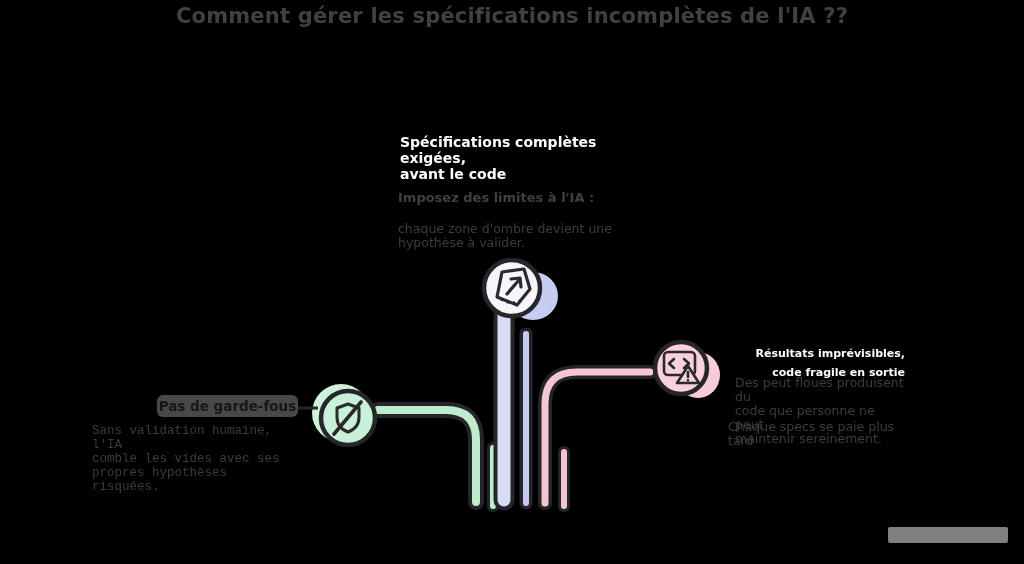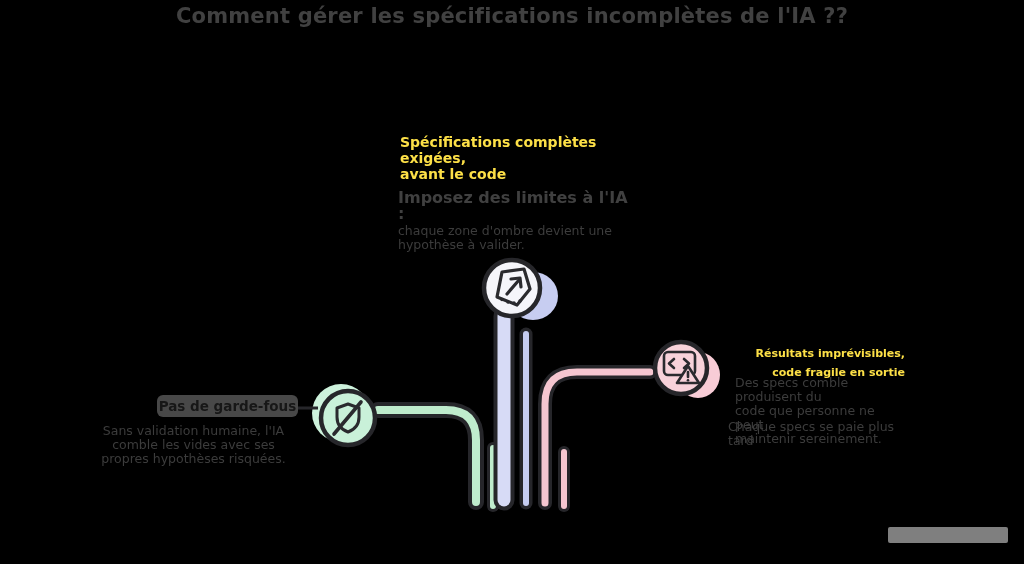--- a/index.html
+++ b/index.html
@@ -5,31 +5,31 @@
   html,body{margin:0;padding:0;background:#000;}
   #canvas{
     position:relative;width:1024px;height:564px;background:#000000;
     font-family:"DejaVu Sans","Liberation Sans",sans-serif;overflow:hidden;
   }
   .abs{position:absolute;}
   #title{
     left:0;top:4px;width:1024px;text-align:center;
     font-size:21px;font-weight:bold;color:#414141;letter-spacing:.2px;
   }
-  .h-line{font-size:14px;font-weight:bold;color:#fde047;line-height:16px;}
+  .h-line{font-size:14px;font-weight:bold;color:#ffffff;line-height:16px;}
   .b-line{font-size:12.5px;color:#3c3c3c;line-height:14px;}
   #center-heading{left:400px;top:134px;width:240px;}
   #center-body{left:398px;top:190px;width:240px;}
-  #center-body .lead{font-size:16px;font-weight:bold;color:#404040;line-height:16px;margin-bottom:2px;}
+  #center-body .lead{font-size:13px;font-weight:bold;color:#404040;line-height:16px;margin-bottom:16px;}
   #left-heading-box{
     left:157px;top:395px;width:141px;height:22px;background:#484848;
     color:#171717;font-size:13.5px;font-weight:bold;line-height:22px;text-align:center;
     border-radius:6px;
   }
-  #left-body{left:92px;top:424px;width:203px;text-align:center;}
+  #left-body{left:92px;top:424px;width:203px;text-align:left;font-family:Liberation Mono, monospace;}
   #right-heading{left:735px;top:344px;width:170px;}
   #right-heading .h-line{font-size:11px;line-height:19px;text-align:right;}
   #right-body{left:735px;top:376px;width:170px;}
   #right-body2{left:728px;top:420px;width:175px;}
   .blob{border-radius:50%;z-index:1;}
   .icon{z-index:3;}
   #wires{left:0;top:0;z-index:2;pointer-events:none;}
   #watermark{
     left:888px;top:527px;width:120px;height:16px;background:#7f7f7f;border-radius:2px;
   }
@@ -56,21 +56,21 @@
     <div class="b-line">Sans validation humaine, l'IA</div>
     <div class="b-line">comble les vides avec ses</div>
     <div class="b-line">propres hypothèses risquées.</div>
   </div>
 
   <div class="abs" id="right-heading">
     <div class="h-line">Résultats imprévisibles,</div>
     <div class="h-line">code fragile en sortie</div>
   </div>
   <div class="abs" id="right-body">
-    <div class="b-line">Des specs comble produisent du</div>
+    <div class="b-line">Des peut floues produisent du</div>
     <div class="b-line">code que personne ne peut</div>
     <div class="b-line">maintenir sereinement.</div>
   </div>
   <div class="abs" id="right-body2">
     <div class="b-line">Chaque specs se paie plus tard</div>
   </div>
 
   <svg class="abs" id="wires" width="1024" height="564" viewBox="0 0 1024 564">
 
     <path d="M298,408 L318,408" stroke="#26262a" stroke-width="3" fill="none"></path>

